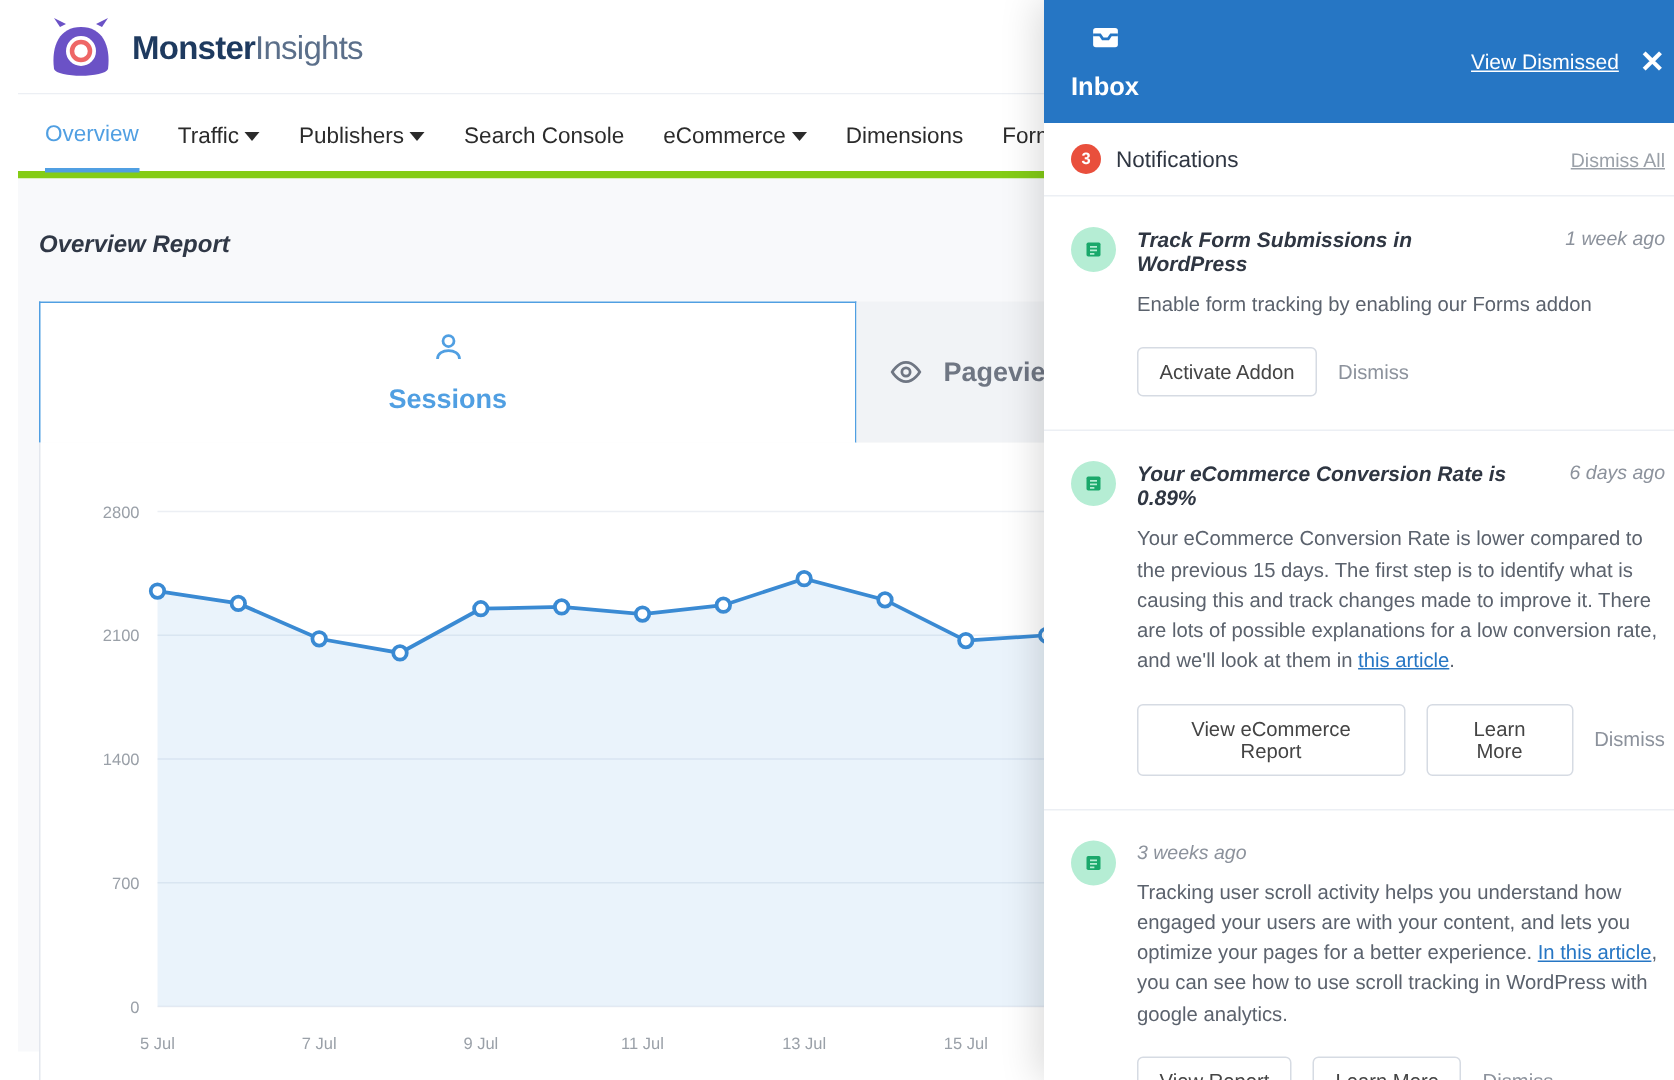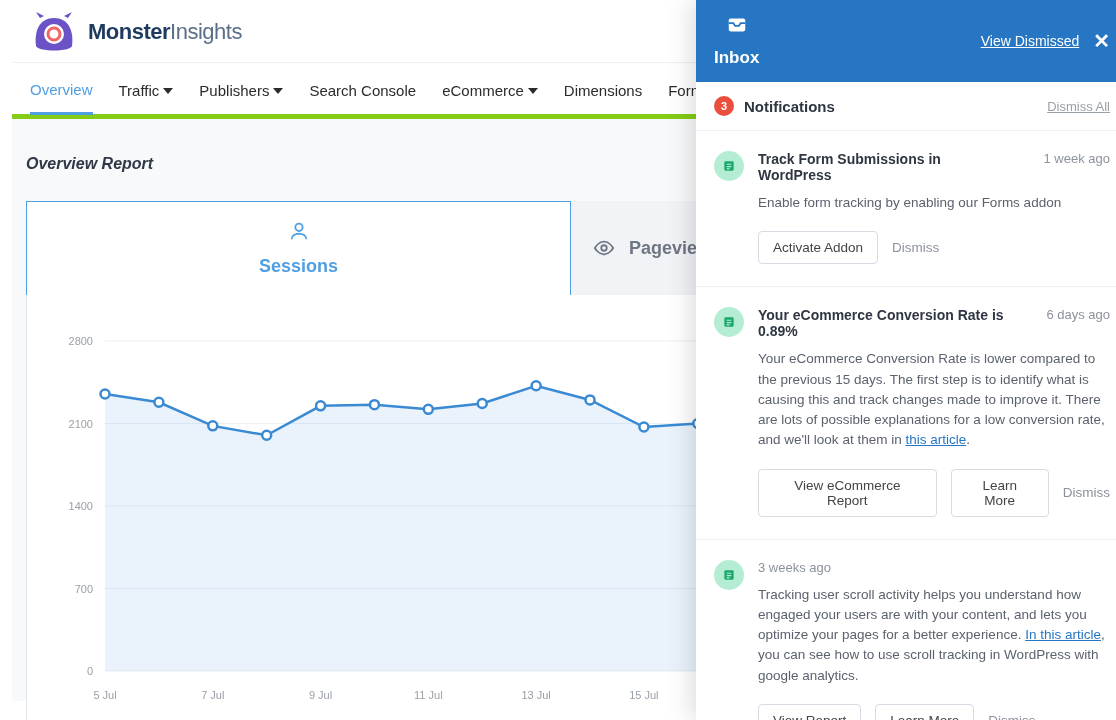--- a/index.html
+++ b/index.html
@@ -40,28 +40,28 @@
   .inbox { position: absolute; top: 0; right: 0; width: 432px; height: 100%; background: #fff; box-shadow: -4px 0 24px rgba(0,0,0,0.15); display: flex; flex-direction: column; }
   .inbox-hdr { background: #2676c4; color: #fff; padding: 14px 18px; display: flex; align-items: center; justify-content: space-between; }
   .inbox-hdr-left { display: flex; align-items: center; gap: 12px; font-size: 17px; font-weight: 700; flex-direction: column; }
   .inbox-hdr-right { display: flex; align-items: center; gap: 14px; font-size: 14px; }
   .inbox-hdr-right a { color: #fff; text-decoration: underline; }
   .close-x { font-size: 20px; font-weight: 700; cursor: pointer; }
 
   .inbox-sub { display: flex; align-items: center; justify-content: space-between; padding: 14px 18px; border-bottom: 1px solid #eceff4; }
   .sub-left { display: flex; align-items: center; gap: 10px; }
   .badge { background: #e94f3c; color: #fff; width: 20px; height: 20px; border-radius: 50%; display: flex; align-items: center; justify-content: center; font-size: 11px; font-weight: 700; }
-  .sub-title { font-size: 15px; font-weight: 700; color: #2f3642; }
+  .sub-title { font-size: 15px; font-weight: 400; color: #2f3642; }
   .dismiss-all { font-size: 13px; color: #9aa0a8; text-decoration: underline; cursor: pointer; }
 
   .notif-list { overflow-y: auto; flex: 1; }
   .notif { display: flex; gap: 14px; padding: 20px 18px 22px 18px; border-bottom: 1px solid #eceff4; }
   .notif-icon { flex: 0 0 30px; width: 30px; height: 30px; border-radius: 50%; background: #b5edd4; display: flex; align-items: center; justify-content: center; }
   .notif-body { flex: 1; }
-  .notif-head { display: flex; justify-content: space-between; gap: 12px; }
+  .notif-head { display: flex; justify-content: space-between; gap: 12px; font-style: italic; }
   .notif-title { font-size: 14px; font-weight: 700; color: #2f3642; max-width: 250px; }
   .notif-date { font-size: 13px; color: #8c929c; white-space: nowrap; }
   .notif-desc { font-size: 13.5px; color: #5b626d; margin-top: 10px; line-height: 1.5; }
   .notif-desc a { color: #2676c4; text-decoration: underline; }
   .notif-actions { display: flex; align-items: center; gap: 14px; margin-top: 18px; }
   .btn { background: #fff; border: 1px solid #d6dbe3; padding: 8px 14px; border-radius: 4px; font-size: 13.5px; color: #444; cursor: pointer; }
   .link-dismiss { font-size: 13.5px; color: #8c929c; cursor: pointer; }
 </style>
 </head>
 <body>

